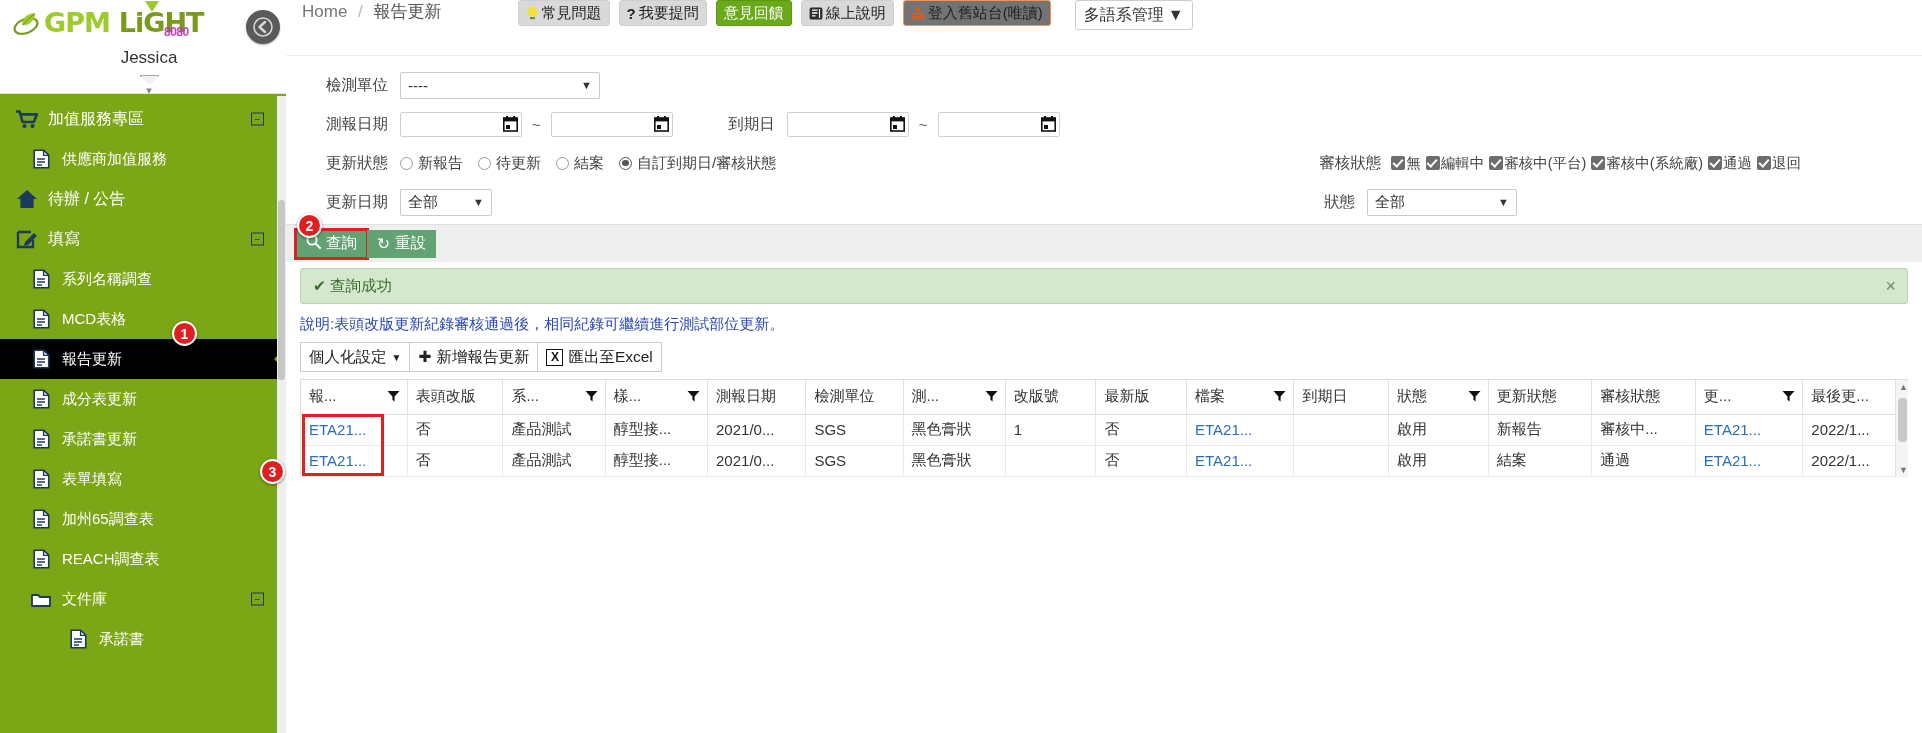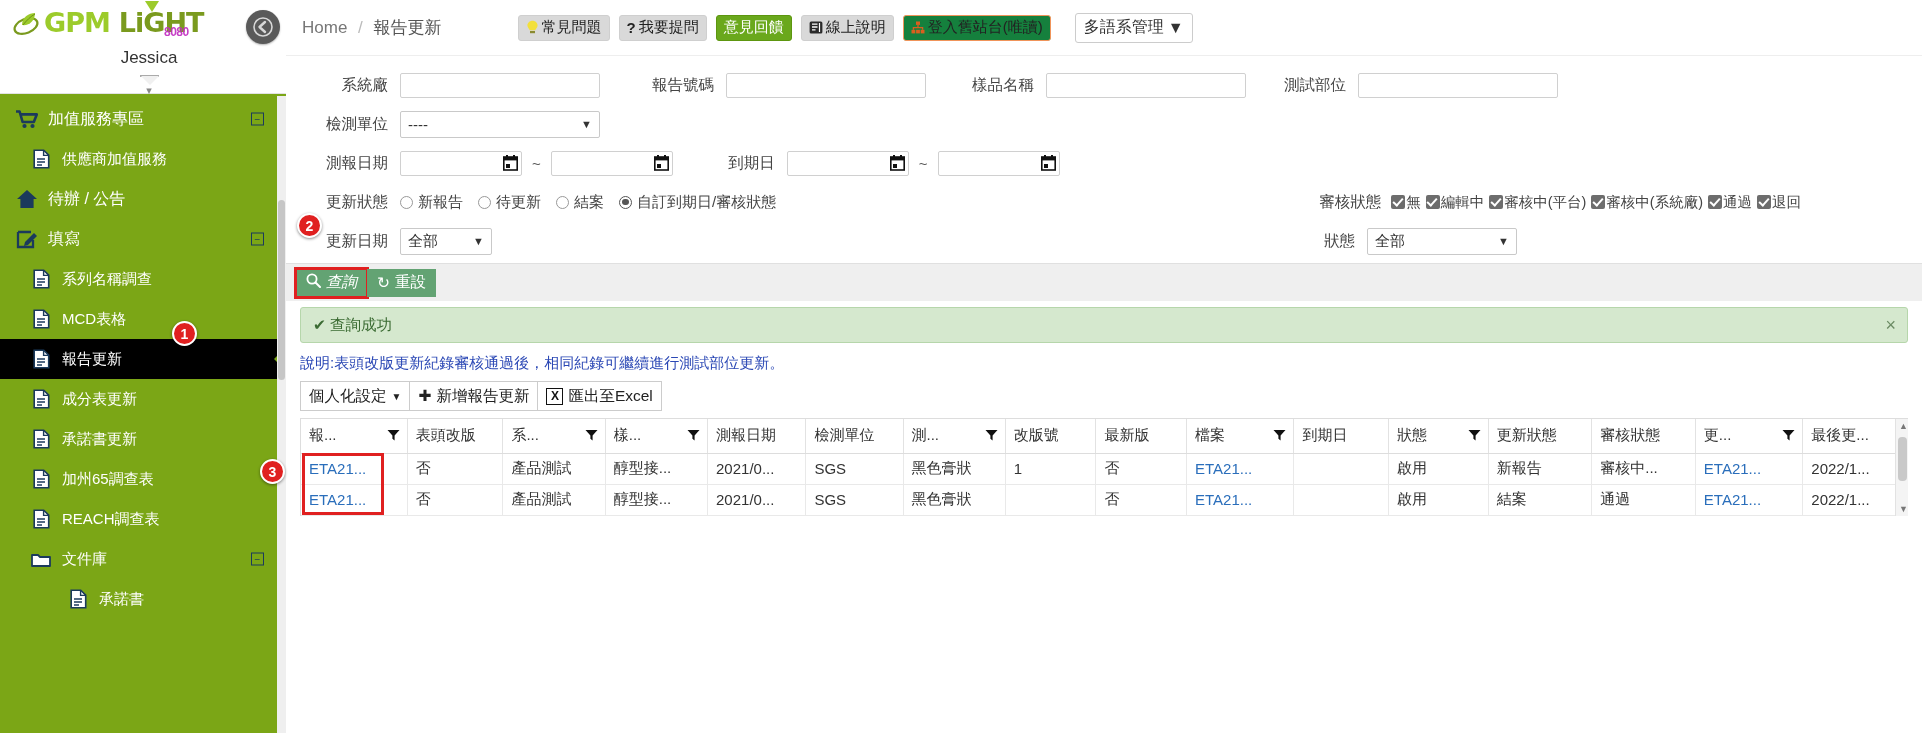--- a/index.html
+++ b/index.html
@@ -118,36 +118,36 @@
   .sb-scroll {
     position: absolute; right: 0px; top: 96px;
     width: 9px; height: 637px; background: #efefef;
   }
   .sb-thumb { position: absolute; left: 1px; top: 104px; width: 7px; height: 180px; background: #c6c6c6; border-radius: 4px; }
 
   
   .main { flex: 1; height: 733px; position: relative; background: #fff; overflow: hidden; }
 
   .topbar {
-    height: 56px; display: flex; align-items: center;
+    height: 56px; display: flex; align-items: flex-start;
     padding-left: 16px; gap: 10px;
     border-bottom: 1px solid #eee;
   }
   .breadcrumb { font-size: 17px; color: #777; white-space: nowrap; }
   .breadcrumb .sep { margin: 0 6px; color: #bbb; }
   .breadcrumb .cur { color: #555; }
   .topbtns { display: flex; align-items: center; gap: 9px; margin-left: 66px; }
   .tbtn {
     height: 26px; display: inline-flex; align-items: center; gap: 3px;
     padding: 0 7px; font-size: 15px;
     border-radius: 3px; cursor: pointer; white-space: nowrap;
     background: #d9d9d9; color: #222; border: 1px solid #cfcfcf;
   }
   .tbtn.green { background: #6aa81c; color: #fff; border-color: #5d960f; }
-  .tbtn.orange { background: #15803d; color: #222; border-color: #f0945a; }
+  .tbtn.orange { background: #737373; color: #222; border-color: #f0945a; }
   .tbtn .bicon { display:inline-flex; align-items:center; }
   .lang-select {
     margin-left: 14px; height: 30px; min-width: 110px;
     border: 1px solid #ccc; border-radius: 3px; background: #fff;
     display: inline-flex; align-items: center; justify-content: space-between;
     padding: 0 8px; font-size: 16px; color: #333; cursor: pointer; gap: 4px;
   }
 
   
   .form-area { padding: 12px 20px 0 20px; position: relative; }
@@ -189,21 +189,21 @@
     margin-top: 5px; height: 38px; background: #efefef;
     border-top: 1px solid #e0e0e0;
     display: flex; align-items: center; padding-left: 10px; gap: 0px;
     position: relative;
   }
   .gbtn {
     height: 28px; background: #63a373; color: #fff; border: none;
     display: inline-flex; align-items: center; gap: 5px;
     padding: 0 10px; font-size: 15.5px; cursor: pointer;
   }
-  .hl-box { outline: 3px solid #e02020; outline-offset: -1px; font-style: italic; }
+  .hl-box { outline: 3px solid #e02020; outline-offset: -1px; }
 
   .alert {
     margin: 6px 14px 0 14px; height: 36px;
     background: #d5e8ce; border: 1px solid #b6d6ab; border-radius: 3px;
     display: flex; align-items: center; padding: 0 12px;
     color: #3b6b33; font-size: 15.5px; position: relative;
   }
   .alert .x { position: absolute; right: 11px; top: 50%; transform: translateY(-50%); font-size: 18px; color: #6c8b64; cursor: pointer; }
 
   .note { margin: 11px 14px 0 14px; color: #2b48b5; font-size: 15px; }
@@ -400,20 +400,34 @@
             <svg width="17" height="20" viewBox="0 0 17 20">
               <path d="M1.2 1.2 h9.5 l5 5 v12.6 h-14.5 z" fill="#fff" stroke="#1b3a5c" stroke-width="1.6"></path>
               <path d="M10.6 1.4 v5 h5" fill="none" stroke="#1b3a5c" stroke-width="1.4"></path>
               <g stroke="#1b3a5c" stroke-width="1.5">
                 <line x1="4" y1="10" x2="12" y2="10"></line>
                 <line x1="4" y1="13" x2="12" y2="13"></line>
                 <line x1="4" y1="16" x2="9" y2="16"></line>
               </g>
             </svg>
           </span>
+          <span class="mi-label">表單填寫</span>
+        </div>
+        <div class="menu-item lvl2">
+          <span class="mi-icon">
+            <svg width="17" height="20" viewBox="0 0 17 20">
+              <path d="M1.2 1.2 h9.5 l5 5 v12.6 h-14.5 z" fill="#fff" stroke="#1b3a5c" stroke-width="1.6"></path>
+              <path d="M10.6 1.4 v5 h5" fill="none" stroke="#1b3a5c" stroke-width="1.4"></path>
+              <g stroke="#1b3a5c" stroke-width="1.5">
+                <line x1="4" y1="10" x2="12" y2="10"></line>
+                <line x1="4" y1="13" x2="12" y2="13"></line>
+                <line x1="4" y1="16" x2="9" y2="16"></line>
+              </g>
+            </svg>
+          </span>
           <span class="mi-label">加州65調查表</span>
         </div>
         <div class="menu-item lvl2">
           <span class="mi-icon">
             <svg width="17" height="20" viewBox="0 0 17 20">
               <path d="M1.2 1.2 h9.5 l5 5 v12.6 h-14.5 z" fill="#fff" stroke="#1b3a5c" stroke-width="1.6"></path>
               <path d="M10.6 1.4 v5 h5" fill="none" stroke="#1b3a5c" stroke-width="1.4"></path>
               <g stroke="#1b3a5c" stroke-width="1.5">
                 <line x1="4" y1="10" x2="12" y2="10"></line>
                 <line x1="4" y1="13" x2="12" y2="13"></line>
@@ -511,38 +525,20 @@
           </div>
         </div>
       <div class="lang-select">
         <span>多語系管理</span>
         <span class="sel-caret">▼</span>
       </div>
     </div>
 
     <div class="form-area">
 
-      <div class="frow">
-        <div class="fcell">
-          <span class="flabel" style="width:82px;margin-right:12px;">系統廠</span>
-          <input class="finput" style="width: 200px;" value="">
-        </div>
-        <div class="fcell" style="margin-left:28px;">
-          <span class="flabel" style="width:86px;margin-right:12px;">報告號碼</span>
-          <input class="finput" style="width: 200px;" value="">
-        </div>
-        <div class="fcell" style="margin-left:28px;">
-          <span class="flabel" style="width:80px;margin-right:12px;">樣品名稱</span>
-          <input class="finput" style="width: 200px;" value="">
-        </div>
-        <div class="fcell" style="margin-left:28px;">
-          <span class="flabel" style="width:72px;margin-right:12px;">測試部位</span>
-          <input class="finput" style="width: 200px;" value="">
-        </div>
-      </div>
 
       <div class="frow">
         <div class="fcell">
           <span class="flabel" style="width:82px;margin-right:12px;">檢測單位</span>
           <div class="fselect" style="width:200px;">
             <span>----</span>
             <span class="sel-caret">▼</span>
           </div>
         </div>
       </div>

